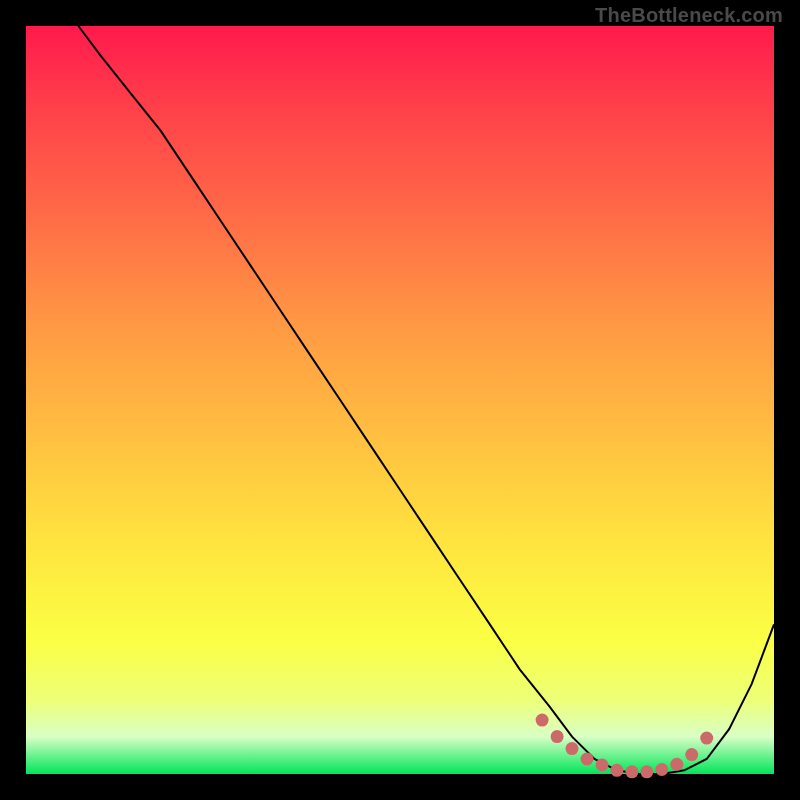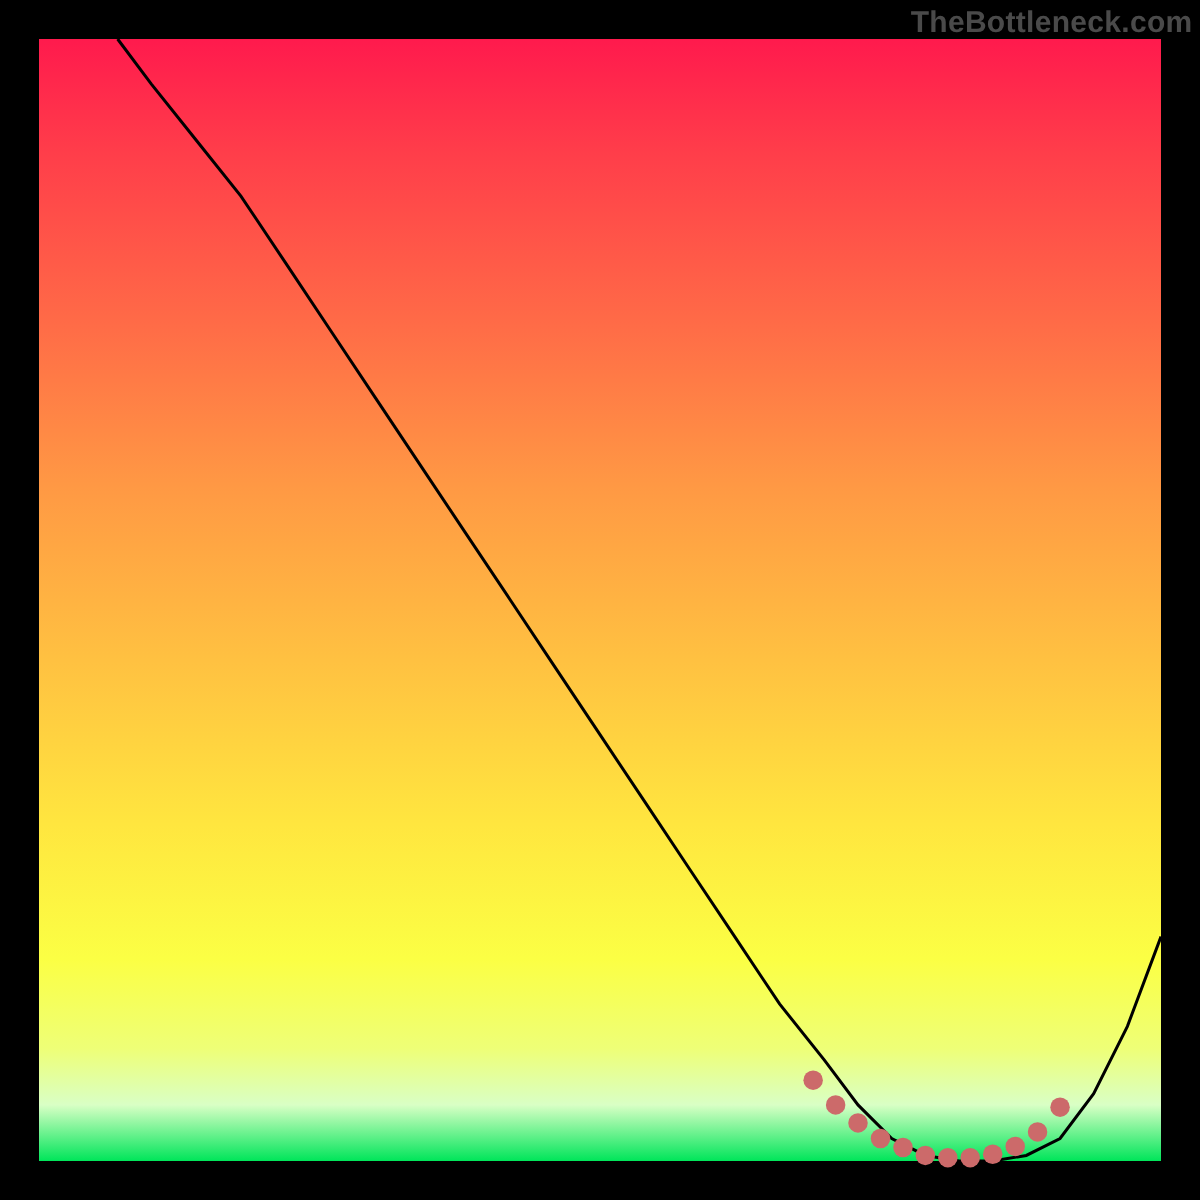--- a/index.html
+++ b/index.html
@@ -13,21 +13,21 @@
   }
   .frame {
     position: relative;
     width: 800px;
     height: 800px;
     background: #000;
   }
   .watermark {
     position: absolute;
     top: 4px;
-    right: 5px;
+    right: 17px;
     color: #4a4a4a;
     font-size: 20px;
     font-weight: bold;
     letter-spacing: 0.2px;
     z-index: 5;
   }
   .plot-area {
     position: absolute;
     left: 26px;
     top: 26px;

